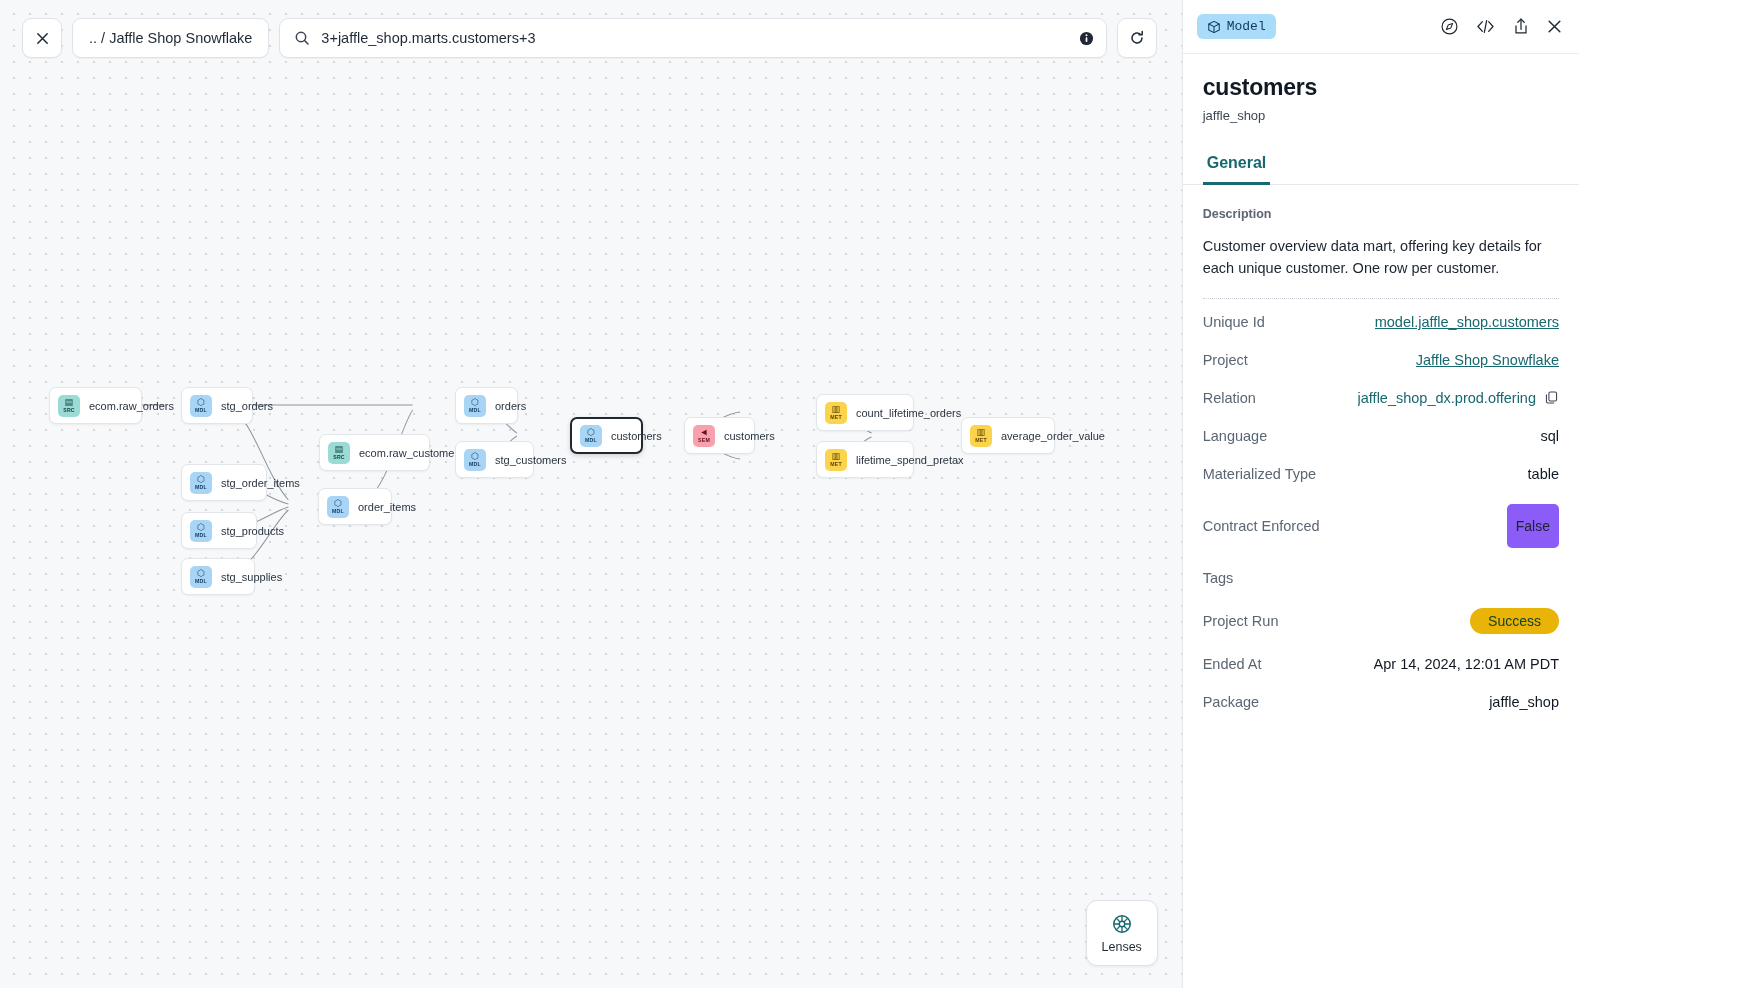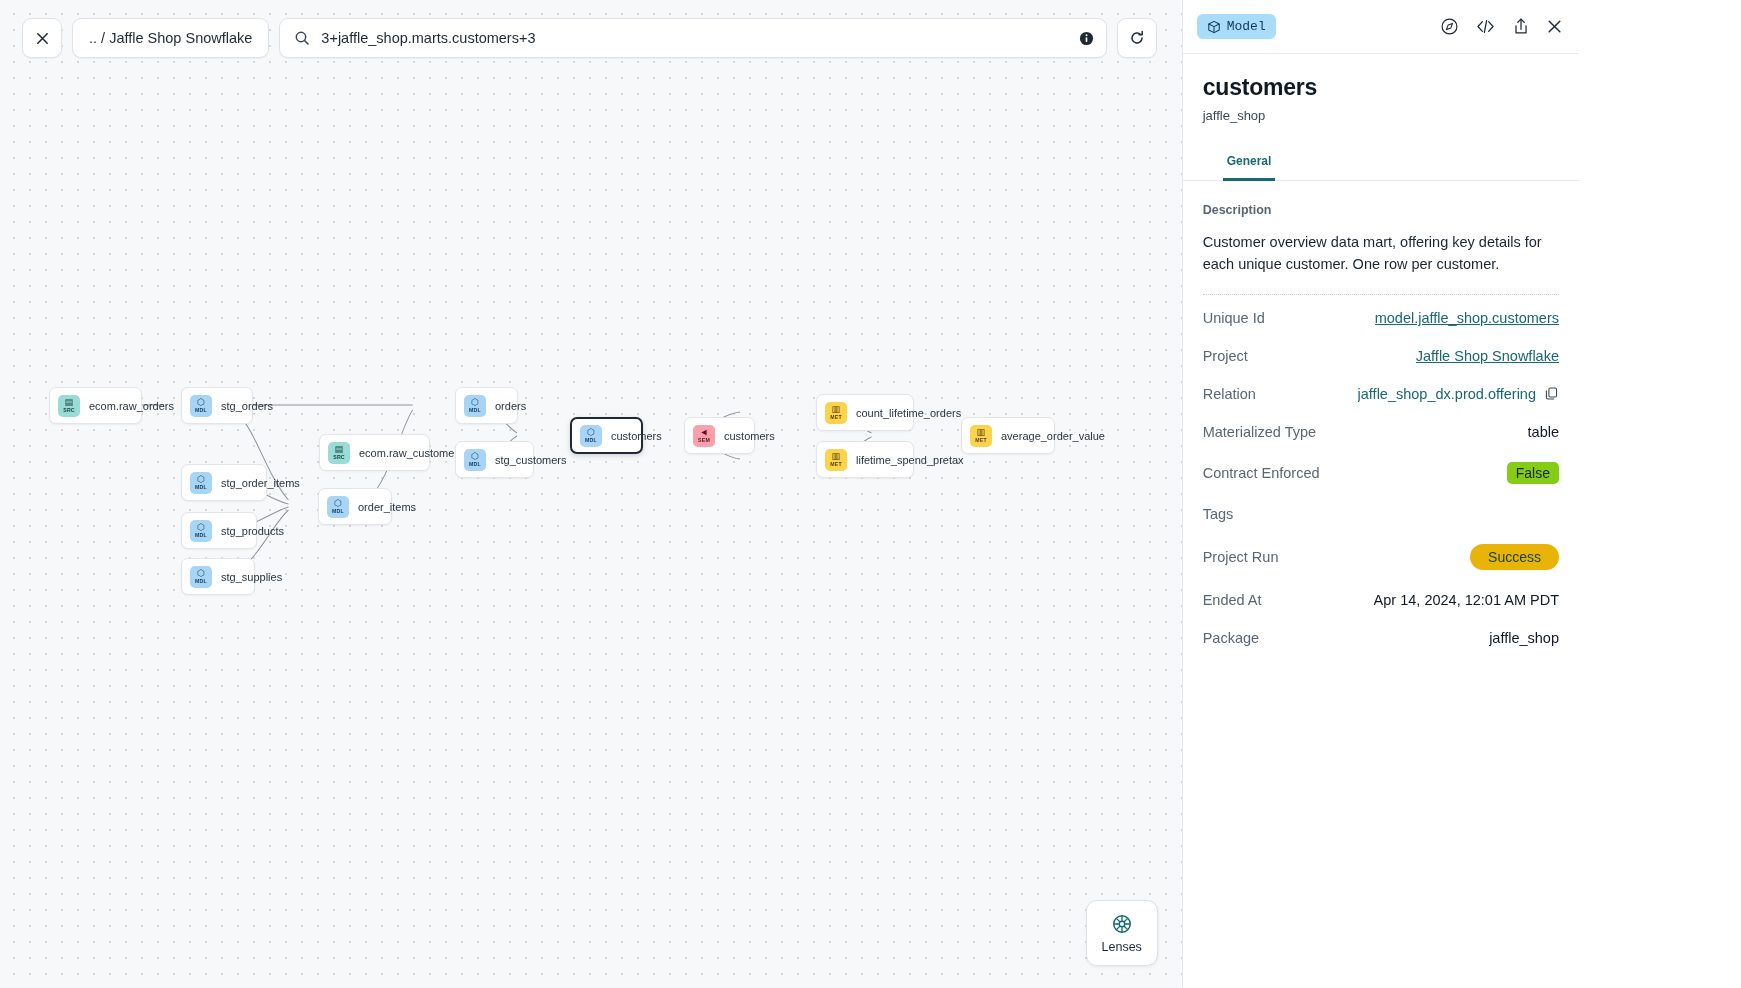--- a/index.html
+++ b/index.html
@@ -146,26 +146,25 @@
   .sp-sub { font-size: 13px; color: #3c4653; margin-top: 7px; }
 
   .tabs {
     margin-top: 22px;
     padding: 0 20px;
     border-bottom: 1px solid #e6e9ec;
     display: flex; gap: 22px;
   }
   .tab {
     padding: 9px 4px 10px 4px;
-    font-size: 12px; font-weight: 700;
+    font-size: 16px; font-weight: 700;
     color: #17686f;
     border-bottom: 3px solid #17686f;
     cursor: pointer;
     margin-bottom: -1px;
-    margin-left: 20px;
   }
 
   .sp-body { padding: 22px 20px 0 20px; overflow-y: auto; flex: 1 1 auto; }
   .sec-label { font-size: 12.5px; font-weight: 700; color: #5b6673; margin-bottom: 14px; }
   .desc { font-size: 14.5px; color: #1b2430; line-height: 1.55; }
   .divider { border-top: 1px dotted #c9cfd6; margin: 18px 0 4px 0; }
 
   .kv {
     display: flex; align-items: center; justify-content: space-between;
     gap: 0; padding: 11px 0; min-height: 32px;
@@ -173,22 +172,22 @@
   .kv .k { font-size: 14.5px; color: #5b6673; white-space: nowrap; }
   .kv .v {
     font-size: 14.5px; color: #111a24; text-align: right;
     white-space: nowrap; overflow: hidden; text-overflow: ellipsis;
   }
   .v.link { color: #17686f; text-decoration: underline; cursor: pointer; }
   .v.teal { color: #17686f; }
   .v-row { display: flex; align-items: center; gap: 8px; }
   .copy-icon { cursor: pointer; display: flex; flex: 0 0 auto; }
   .chip-gray {
-    background: #84cc16; color: #1b2430;
-    border-radius: 5px; padding: 3px 9px; font-size: 14px;
+    background: #8b5cf6; color: #1b2430;
+    border-radius: 5px; padding: 14px 9px; font-size: 14px;
   }
   .chip-green {
     background: #eab308; color: #11442a;
     border-radius: 999px; padding: 5px 18px; font-size: 14px;
   }
 </style>
 </head>
 <body>
 
 <div class="app">
@@ -441,20 +440,24 @@
               <div class="v teal">jaffle_shop_dx.prod.offering</div>
               <span class="copy-icon">
                 <svg width="15" height="15" viewBox="0 0 16 16">
                   <rect x="5.2" y="2.2" width="8.2" height="9.6" rx="1.6" stroke="#3c4653" stroke-width="1.15" fill="none"></rect>
                   <path d="M10.4 13.8 H4.2 a1.6 1.6 0 0 1 -1.6 -1.6 V5.2" stroke="#3c4653" stroke-width="1.15" fill="none" stroke-linecap="round"></path>
                 </svg>
               </span>
             </div>
           </div>
           <div class="kv">
+            <div class="k">Language</div>
+            <div class="v">sql</div>
+          </div>
+          <div class="kv">
             <div class="k">Materialized Type</div>
             <div class="v">table</div>
           </div>
           <div class="kv">
             <div class="k">Contract Enforced</div>
             <span class="chip-gray">False</span>
           </div>
           <div class="kv">
             <div class="k">Tags</div>
             <div class="v"></div>

